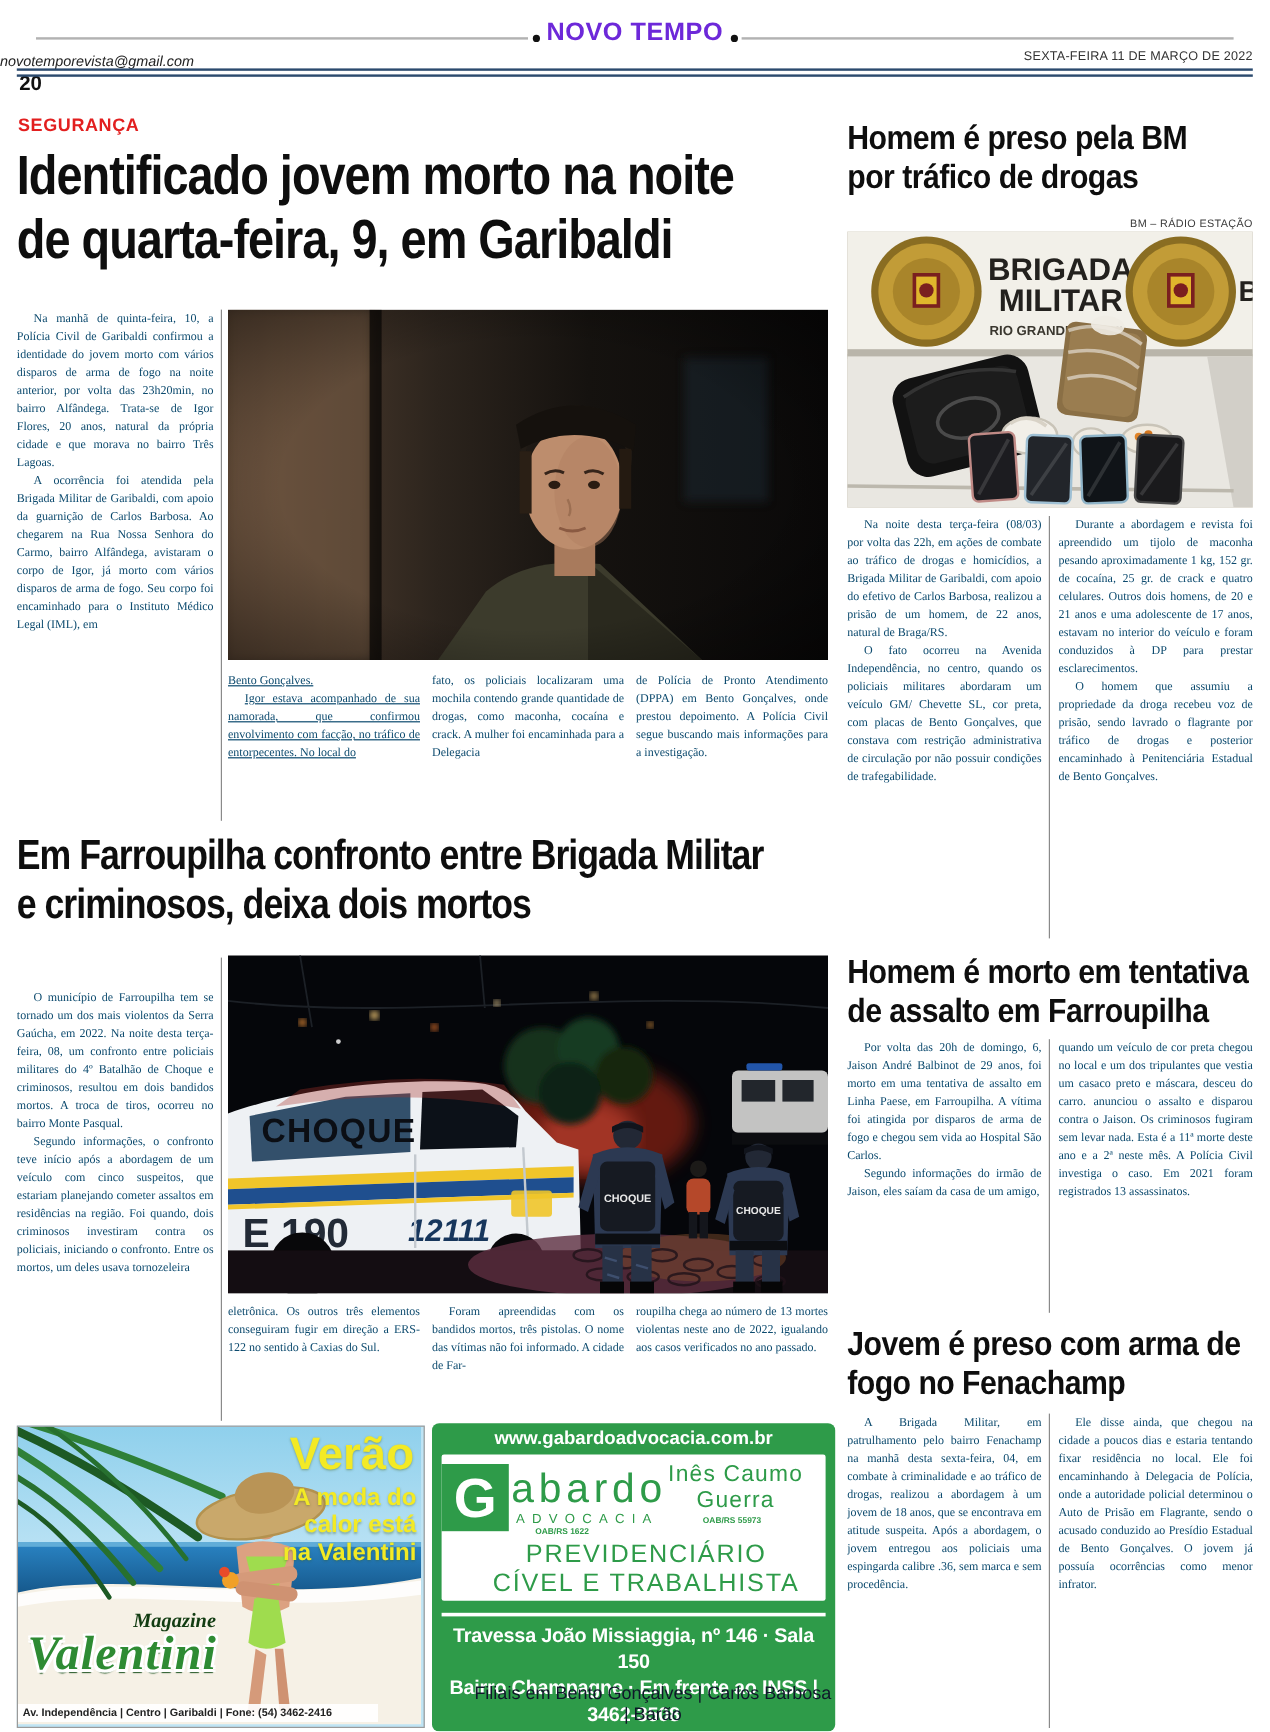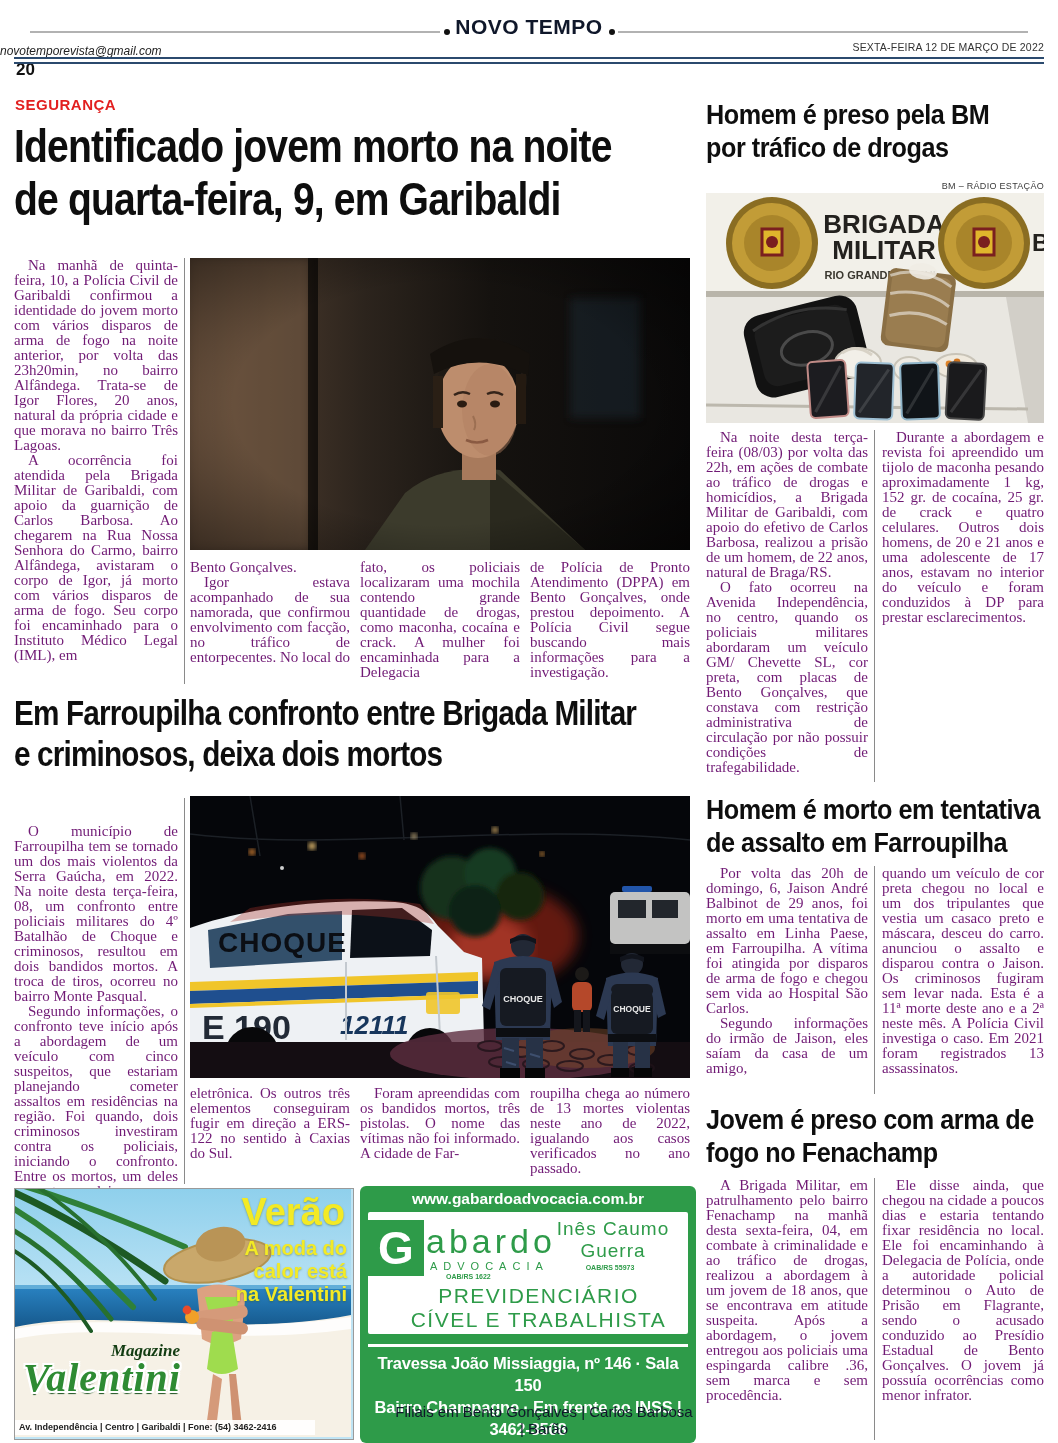--- a/index.html
+++ b/index.html
@@ -2,40 +2,40 @@
 <html lang="pt"><head>
 <meta charset="utf-8">
 <style>
   html,body{margin:0;padding:0;background:#fff;}
   #page{position:relative;width:1058px;height:1443px;background:#fff;overflow:hidden;
         font-family:"Liberation Serif",serif;color:#1a1a1a;}
   
   .rule-gray{position:absolute;height:2px;background:#b2b2b2;top:31px;}
   .dot{position:absolute;width:6px;height:6px;border-radius:50%;background:#111;top:29px;}
   .masthead{position:absolute;top:15px;left:0;width:100%;text-align:center;
-            font:700 21px/24px "Liberation Sans",sans-serif;color:#0f172a;letter-spacing:.5px;}
+            font:700 21px/24px "Liberation Sans",sans-serif;color:#6d28d9;letter-spacing:.5px;}
   .pagenum{position:absolute;left:16px;top:36px;font:700 17px "Liberation Sans",sans-serif;color:#111;margin-top:24px;}
   .email{position:absolute;top:44px;left:0;width:100%;text-align:left;
          font:italic 400 12px "Liberation Sans",sans-serif;color:#222;}
   .pdate{position:absolute;right:14px;top:41px;font:400 10.5px "Liberation Sans",sans-serif;color:#333;letter-spacing:.2px;}
   .dblline{position:absolute;left:14px;right:14px;top:57px;height:3px;
            border-top:2px solid #2b4a6e;border-bottom:2px solid #2b4a6e;}
   
   .kicker{position:absolute;left:15px;top:96px;font:600 15px "Liberation Sans",sans-serif;
           color:#e21f1f;letter-spacing:.5px;}
   .hl{font-family:"Liberation Sans",sans-serif;font-weight:700;color:#0e0e0e;
       transform-origin:0 0;letter-spacing:-1px;}
   .hl-main{position:absolute;left:14px;top:120px;width:800px;font-size:46px;line-height:53px;transform:scaleX(.85);}
   .hl-farr{position:absolute;left:14px;top:692px;width:800px;font-size:35px;line-height:41px;transform:scaleX(.85);}
   .hl-right{position:absolute;width:380px;font-size:28px;line-height:33px;transform:scaleX(.9);letter-spacing:-.5px;}
   #hl-bm{left:706px;top:98px;}
   #hl-assalto{left:706px;top:793px;}
   #hl-fena{left:706px;top:1103px;}
   
-  .col{position:absolute;font-size:15px;line-height:15px;text-align:justify;overflow:hidden;color:#701a75;}
+  .col{position:absolute;font-size:10px;line-height:15px;text-align:justify;overflow:hidden;color:#0c4a6e;}
   .col p{margin:0;text-indent:14px;}
   .col p.cont{text-indent:0;}
   .vrule{position:absolute;width:1px;background:#8a8a8a;}
   .credit{position:absolute;font:400 9px "Liberation Sans",sans-serif;color:#3a3a3a;
           text-align:right;letter-spacing:.3px;}
   .photo{position:absolute;overflow:hidden;background:#e5e5e5;}
   .photo svg{display:block;}
   
   #ad-val{position:absolute;left:14px;top:1188px;width:338px;height:250px;border:1px solid #9a9a9a;
           overflow:hidden;background:#bfe4f4;}
@@ -79,21 +79,21 @@
 
 <div id="page">
 
   <div class="rule-gray" style="left:30px;width:410px;"></div>
   <div class="rule-gray" style="left:618px;width:410px;"></div>
   <div class="dot" style="left:444px;"></div>
   <div class="dot" style="left:609px;"></div>
   <div class="masthead">NOVO TEMPO</div>
   <div class="pagenum">20</div>
   <div class="email">novotemporevista@gmail.com</div>
-  <div class="pdate">SEXTA-FEIRA 12 DE MARÇO DE 2022</div>
+  <div class="pdate">SEXTA-FEIRA 11 DE MARÇO DE 2022</div>
   <div class="dblline"></div>
 
   <div class="kicker">SEGURANÇA</div>
   <div class="hl hl-main">
     <div>Identificado jovem morto na noite</div>
     <div>de quarta-feira, 9, em Garibaldi</div>
   </div>
 
   <div class="col" style="left:14px;top:258px;width:164px;height:428px;">
     <p>Na manhã de quinta-feira, 10, a Polícia Civil de Garibaldi confirmou a identidade do jovem morto com vários disparos de arma de fogo na noite anterior, por volta das 23h20min, no bairro Alfândega. Trata-se de Igor Flores, 20 anos, natural da própria cidade e que morava no bairro Três Lagoas.</p>
@@ -136,21 +136,21 @@
         <ellipse cx="305" cy="146" rx="5" ry="3.4" fill="#2a1c12"></ellipse>
         <path d="M264,137 q8,-5 16,-1" stroke="#35241a" stroke-width="2.5" fill="none"></path>
         <path d="M297,136 q8,-4 16,1" stroke="#35241a" stroke-width="2.5" fill="none"></path>
         <path d="M283,158 q4,8 1,14" stroke="#9c6f52" stroke-width="2" fill="none"></path>
         <path d="M276,182 q11,5 22,0" stroke="#8a5a42" stroke-width="2.5" fill="none"></path>
       </g>
       <rect width="500" height="292" fill="url(#vig)"></rect>
     </svg>
   </div>
 
-  <div class="col" style="left:190px;top:560px;width:160px;height:126px;">
+  <div class="col" style="left:190px;top:560px;width:160px;height:126px;text-decoration:underline;">
     <p class="cont">Bento Gonçalves.</p>
     <p>Igor estava acompanhado de sua namorada, que confirmou envolvimento com facção, no tráfico de entorpecentes. No local do</p>
   </div>
   <div class="col" style="left:360px;top:560px;width:160px;height:126px;">
     <p class="cont">fato, os policiais localizaram uma mochila contendo grande quantidade de drogas, como maconha, cocaína e crack. A mulher foi encaminhada para a Delegacia</p>
   </div>
   <div class="col" style="left:530px;top:560px;width:160px;height:126px;">
     <p class="cont">de Polícia de Pronto Atendimento (DPPA) em Bento Gonçalves, onde prestou depoimento. A Polícia Civil segue buscando mais informações para a investigação.</p>
   </div>
 
@@ -233,20 +233,21 @@
     </svg>
   </div>
 
   <div class="col" style="left:706px;top:430px;width:162px;height:354px;">
     <p>Na noite desta terça-feira (08/03) por volta das 22h, em ações de combate ao tráfico de drogas e homicídios, a Brigada Militar de Garibaldi, com apoio do efetivo de Carlos Barbosa, realizou a prisão de um homem, de 22 anos, natural de Braga/RS.</p>
     <p>O fato ocorreu na Avenida Independência, no centro, quando os policiais militares abordaram um veículo GM/ Chevette SL, cor preta, com placas de Bento Gonçalves, que constava com restrição administrativa de circulação por não possuir condições de trafegabilidade.</p>
   </div>
   <div class="vrule" style="left:874px;top:430px;height:352px;"></div>
   <div class="col" style="left:882px;top:430px;width:162px;height:354px;">
     <p>Durante a abordagem e revista foi apreendido um tijolo de maconha pesando aproximadamente 1 kg, 152 gr. de cocaína, 25 gr. de crack e quatro celulares. Outros dois homens, de 20 e 21 anos e uma adolescente de 17 anos, estavam no interior do veículo e foram conduzidos à DP para prestar esclarecimentos.</p>
+    <p>O homem que assumiu a propriedade da droga recebeu voz de prisão, sendo lavrado o flagrante por tráfico de drogas e posterior encaminhado à Penitenciária Estadual de Bento Gonçalves.</p>
   </div>
 
   <div class="hl hl-farr">
     <div>Em Farroupilha confronto entre Brigada Militar</div>
     <div>e criminosos, deixa dois mortos</div>
   </div>
   <div class="credit" style="left:190px;top:804px;width:500px;">FOTO: BM – RÁDIO ESTAÇÃO</div>
 
   <div class="col" style="left:14px;top:798px;width:164px;height:388px;margin-top:26px;">
     <p>O município de Farroupilha tem se tornado um dos mais violentos da Serra Gaúcha, em 2022. Na noite desta terça-feira, 08, um confronto entre policiais militares do 4º Batalhão de Choque e criminosos, resultou em dois bandidos mortos. A troca de tiros, ocorreu no bairro Monte Pasqual.</p>

